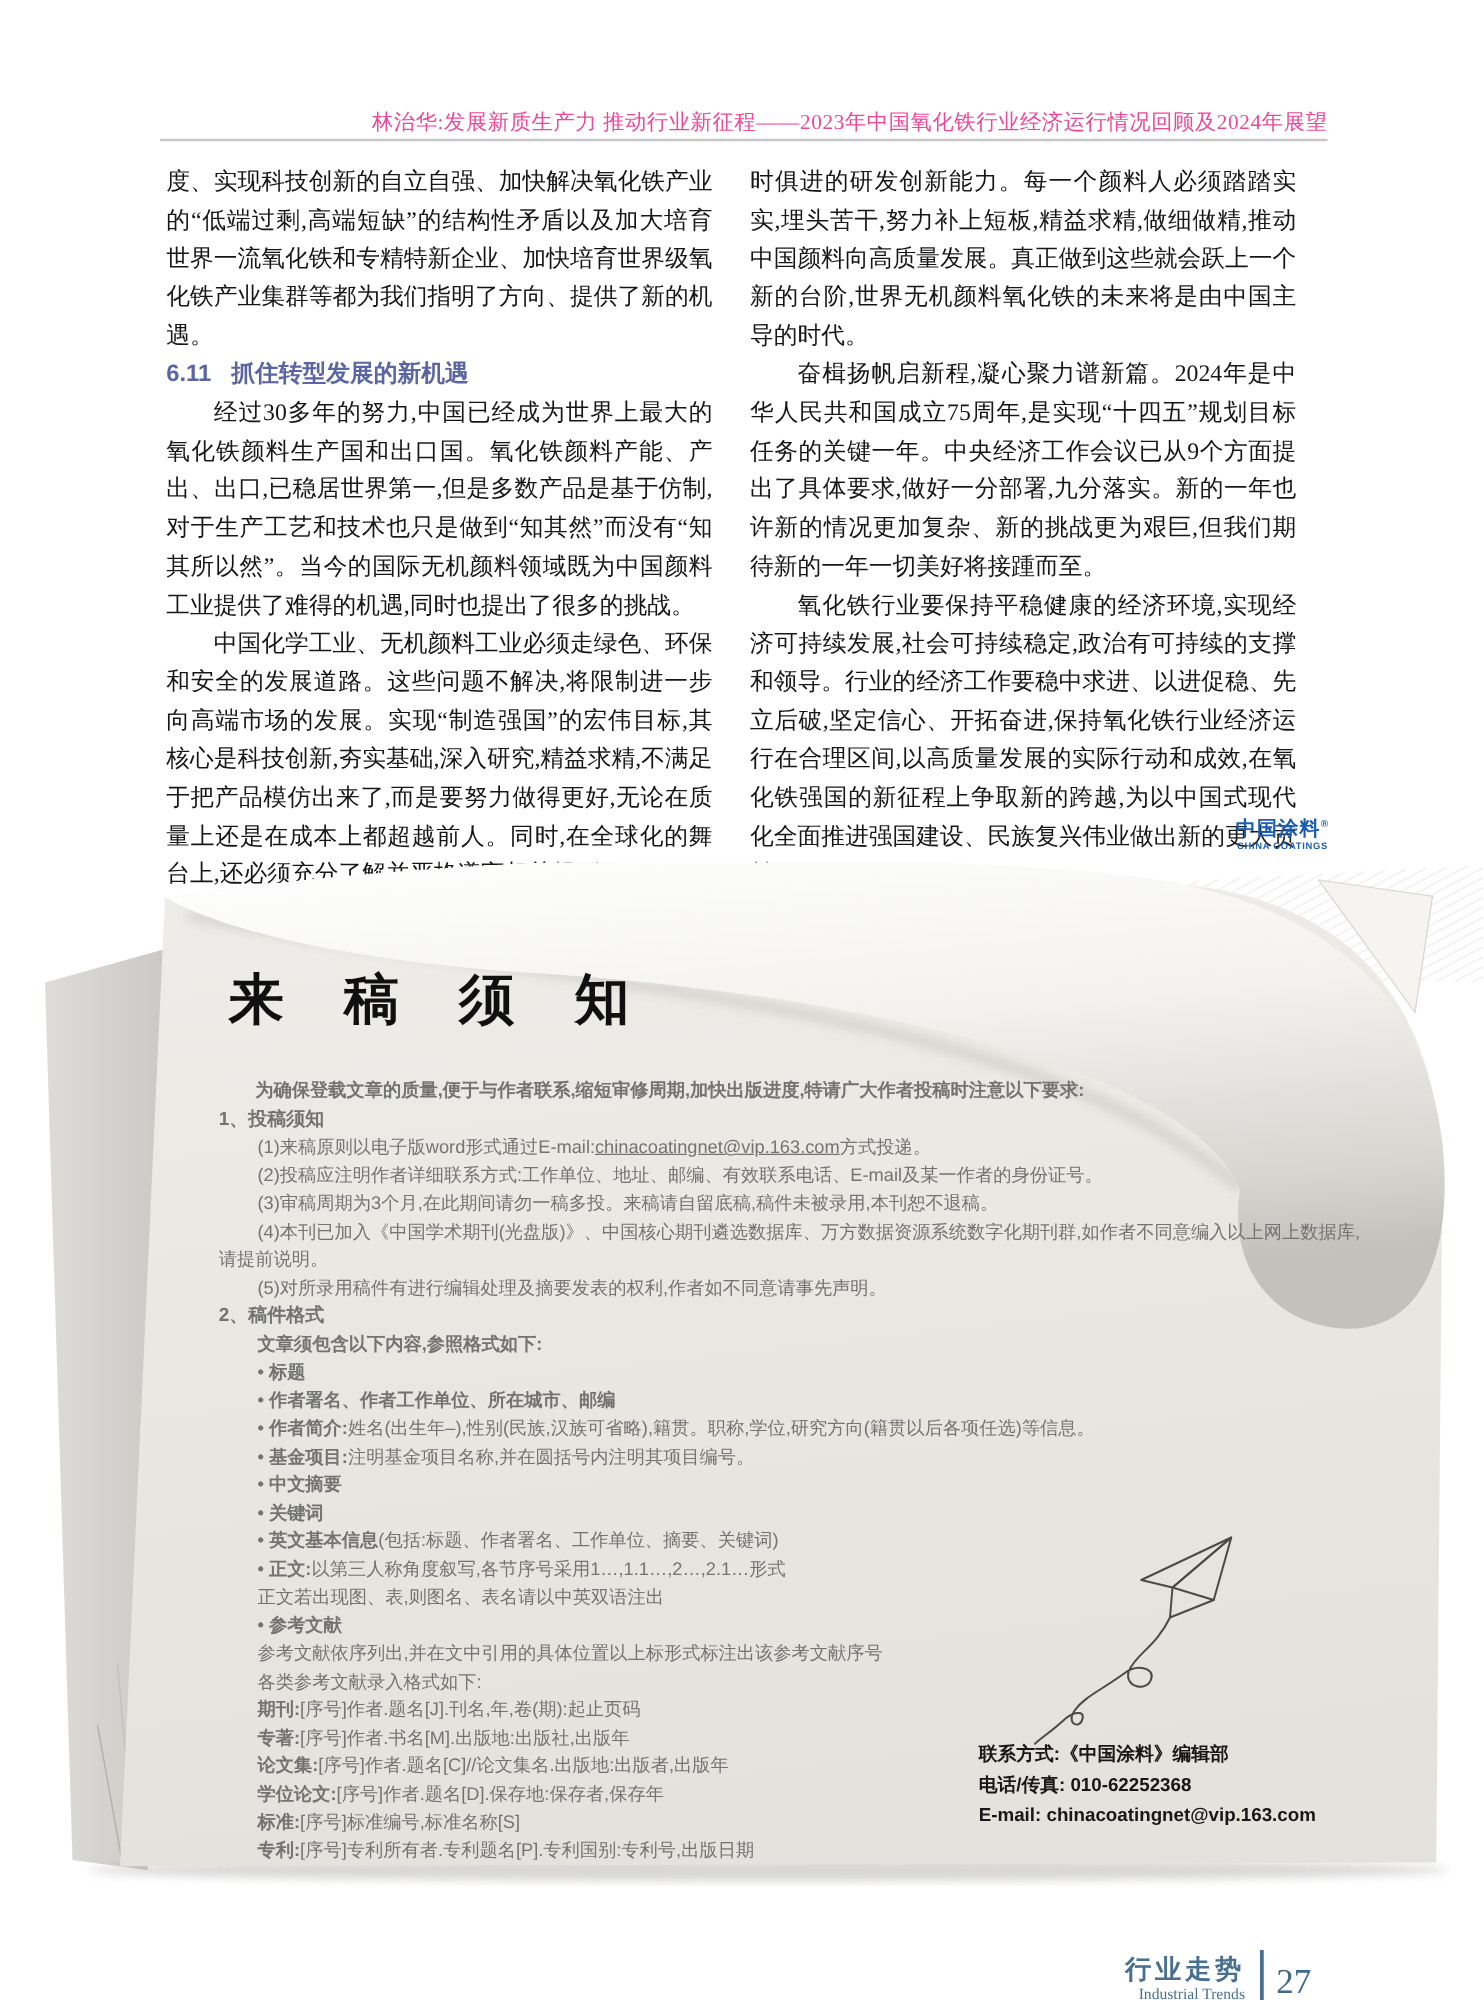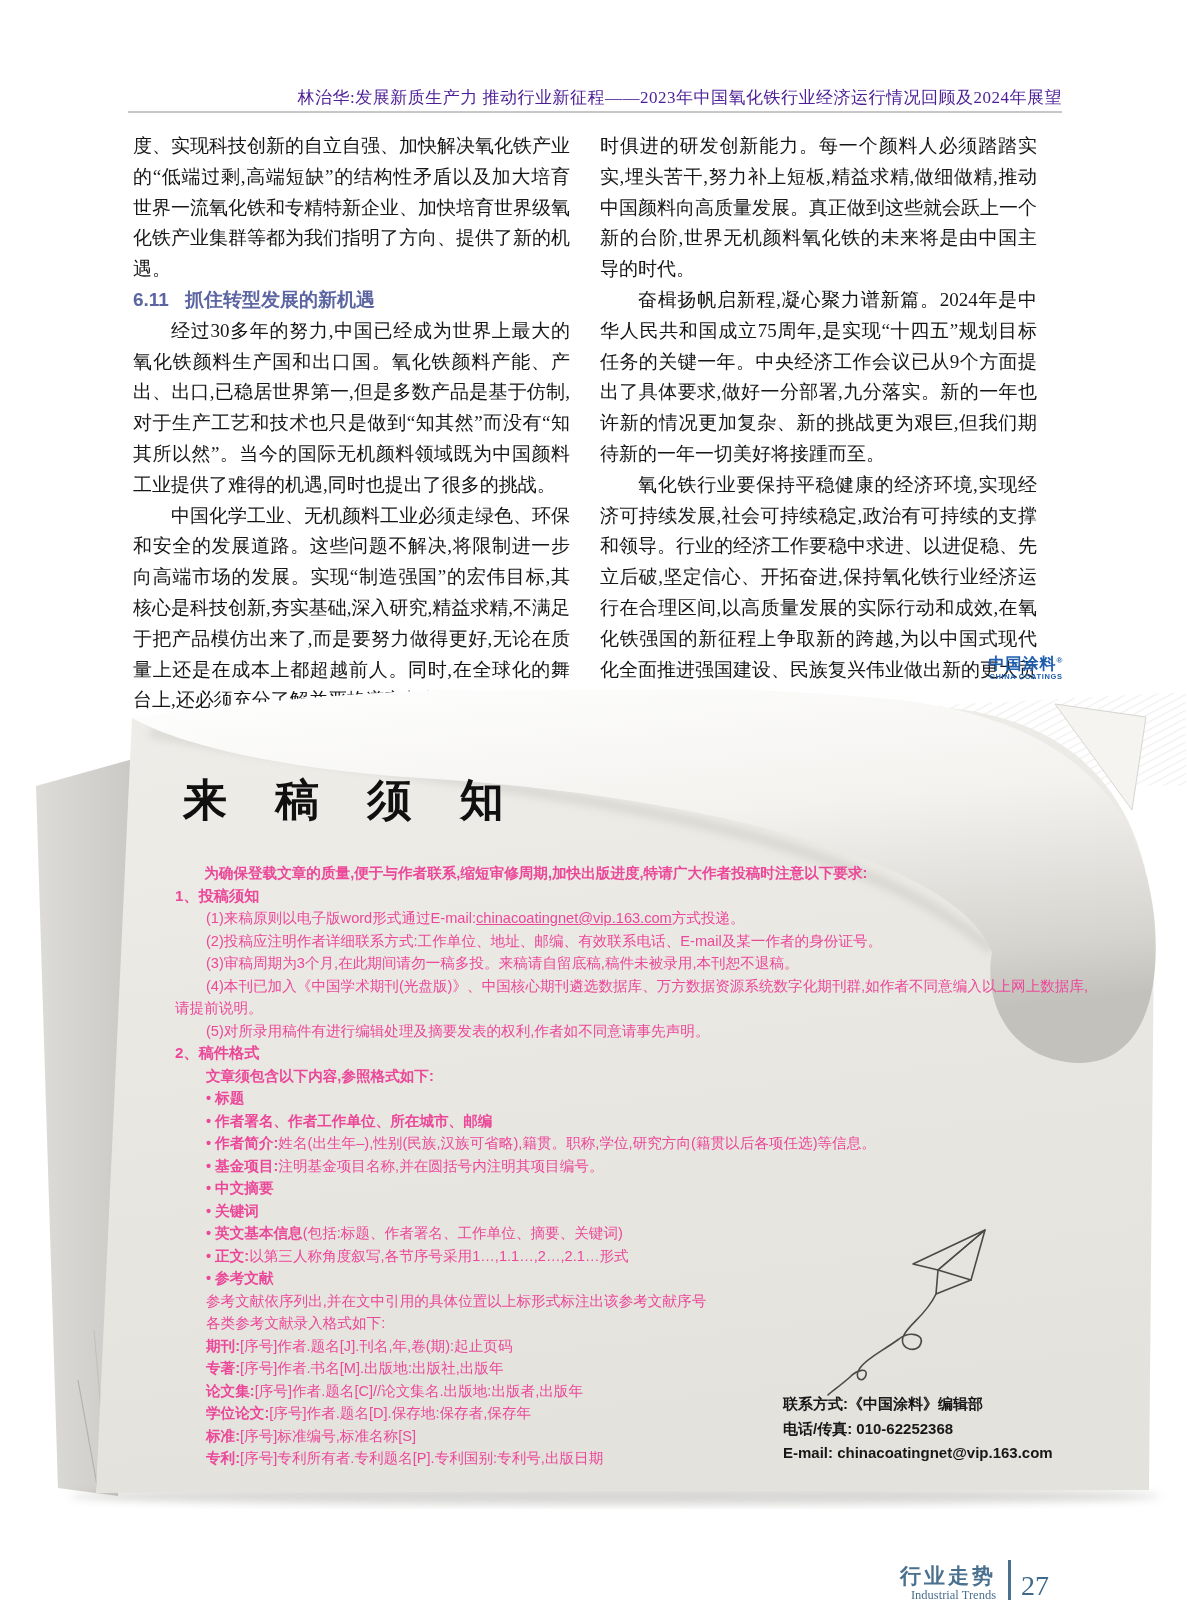--- a/index.html
+++ b/index.html
@@ -1,21 +1,21 @@
 <!DOCTYPE html>
 <html><head>
 <meta charset="utf-8">
 <style>
   html,body{margin:0;padding:0;background:#ffffff;}
   body{width:1187px;height:1600px;position:relative;overflow:hidden;
        font-family:"Liberation Sans",sans-serif;color:#141414;}
 
   
   .hdr-title{position:absolute;top:86px;left:128px;width:934px;text-align:right;
-    font-family:"Liberation Serif","DejaVu Serif",serif;font-size:17px;color:#4c1d95;letter-spacing:.5px;}
+    font-family:"Liberation Serif","DejaVu Serif",serif;font-size:17px;color:#ec4899;letter-spacing:.5px;}
   .hdr-rule{position:absolute;top:111px;left:128px;width:934px;height:2px;background:#c7c7c7;}
 
   
   .col{position:absolute;top:131px;width:437px;
     font-family:"Liberation Serif","DejaVu Serif",serif;font-size:19px;line-height:30.8px;
     text-align:justify;color:#161616;}
   .col-left{left:133px;}
   .col-right{left:600px;}
   .col p{margin:0;text-indent:2em;}
   .col p.noindent{text-indent:0;}
@@ -28,21 +28,21 @@
   .coatings-logo .mark{font-size:8px;vertical-align:super;}
   .coatings-logo .en{font-size:7.5px;font-weight:bold;letter-spacing:.6px;}
 
   
   .sheet-svg{position:absolute;left:0;top:690px;width:1187px;height:830px;}
 
   
   .notice{position:absolute;left:175px;top:760px;width:916px;}
   .notice-title{font-size:44px;font-weight:900;color:#101010;letter-spacing:18px;
     line-height:56px;margin:12px 0 34px 8px;font-family:"Liberation Sans","DejaVu Sans",sans-serif;}
-  .nline{font-size:14.6px;line-height:22.5px;min-height:22.5px;color:#ec4899;}
+  .nline{font-size:14.6px;line-height:22.5px;min-height:22.5px;color:#737373;}
   .nline.ind1{padding-left:31px;}
   .nline.intro{text-indent:2em;font-weight:bold;}
   .nline.nhead{font-weight:bold;font-size:15.2px;}
   .nline .b{font-weight:bold;margin-top:24px;}
   .nline .bullet{font-weight:bold;margin-right:4px;}
   .nline .u{text-decoration:underline;}
 
   .contact{position:absolute;left:783px;top:1392px;font-size:15px;font-weight:bold;
     line-height:24.6px;color:#171717;}
 
@@ -141,20 +141,21 @@
         <div class="nline nhead"><span>2、稿件格式</span></div>
         <div class="nline ind1"><span class="b">文章须包含以下内容,参照格式如下:</span></div>
         <div class="nline ind1"><span class="bullet">•</span><span class="b">标题</span></div>
         <div class="nline ind1"><span class="bullet">•</span><span class="b">作者署名、作者工作单位、所在城市、邮编</span></div>
         <div class="nline ind1"><span class="bullet">•</span><span class="b">作者简介:</span><span>姓名(出生年–),性别(民族,汉族可省略),籍贯。职称,学位,研究方向(籍贯以后各项任选)等信息。</span></div>
         <div class="nline ind1"><span class="bullet">•</span><span class="b">基金项目:</span><span>注明基金项目名称,并在圆括号内注明其项目编号。</span></div>
         <div class="nline ind1"><span class="bullet">•</span><span class="b">中文摘要</span></div>
         <div class="nline ind1"><span class="bullet">•</span><span class="b">关键词</span></div>
         <div class="nline ind1"><span class="bullet">•</span><span class="b">英文基本信息</span><span>(包括:标题、作者署名、工作单位、摘要、关键词)</span></div>
         <div class="nline ind1"><span class="bullet">•</span><span class="b">正文:</span><span>以第三人称角度叙写,各节序号采用1…,1.1…,2…,2.1…形式</span></div>
+        <div class="nline ind1"><span>正文若出现图、表,则图名、表名请以中英双语注出</span></div>
         <div class="nline ind1"><span class="bullet">•</span><span class="b">参考文献</span></div>
         <div class="nline ind1"><span>参考文献依序列出,并在文中引用的具体位置以上标形式标注出该参考文献序号</span></div>
         <div class="nline ind1"><span>各类参考文献录入格式如下:</span></div>
         <div class="nline ind1"><span class="b">期刊:</span><span>[序号]作者.题名[J].刊名,年,卷(期):起止页码</span></div>
         <div class="nline ind1"><span class="b">专著:</span><span>[序号]作者.书名[M].出版地:出版社,出版年</span></div>
         <div class="nline ind1"><span class="b">论文集:</span><span>[序号]作者.题名[C]//论文集名.出版地:出版者,出版年</span></div>
         <div class="nline ind1"><span class="b">学位论文:</span><span>[序号]作者.题名[D].保存地:保存者,保存年</span></div>
         <div class="nline ind1"><span class="b">标准:</span><span>[序号]标准编号,标准名称[S]</span></div>
         <div class="nline ind1"><span class="b">专利:</span><span>[序号]专利所有者.专利题名[P].专利国别:专利号,出版日期</span></div>
       </div>

